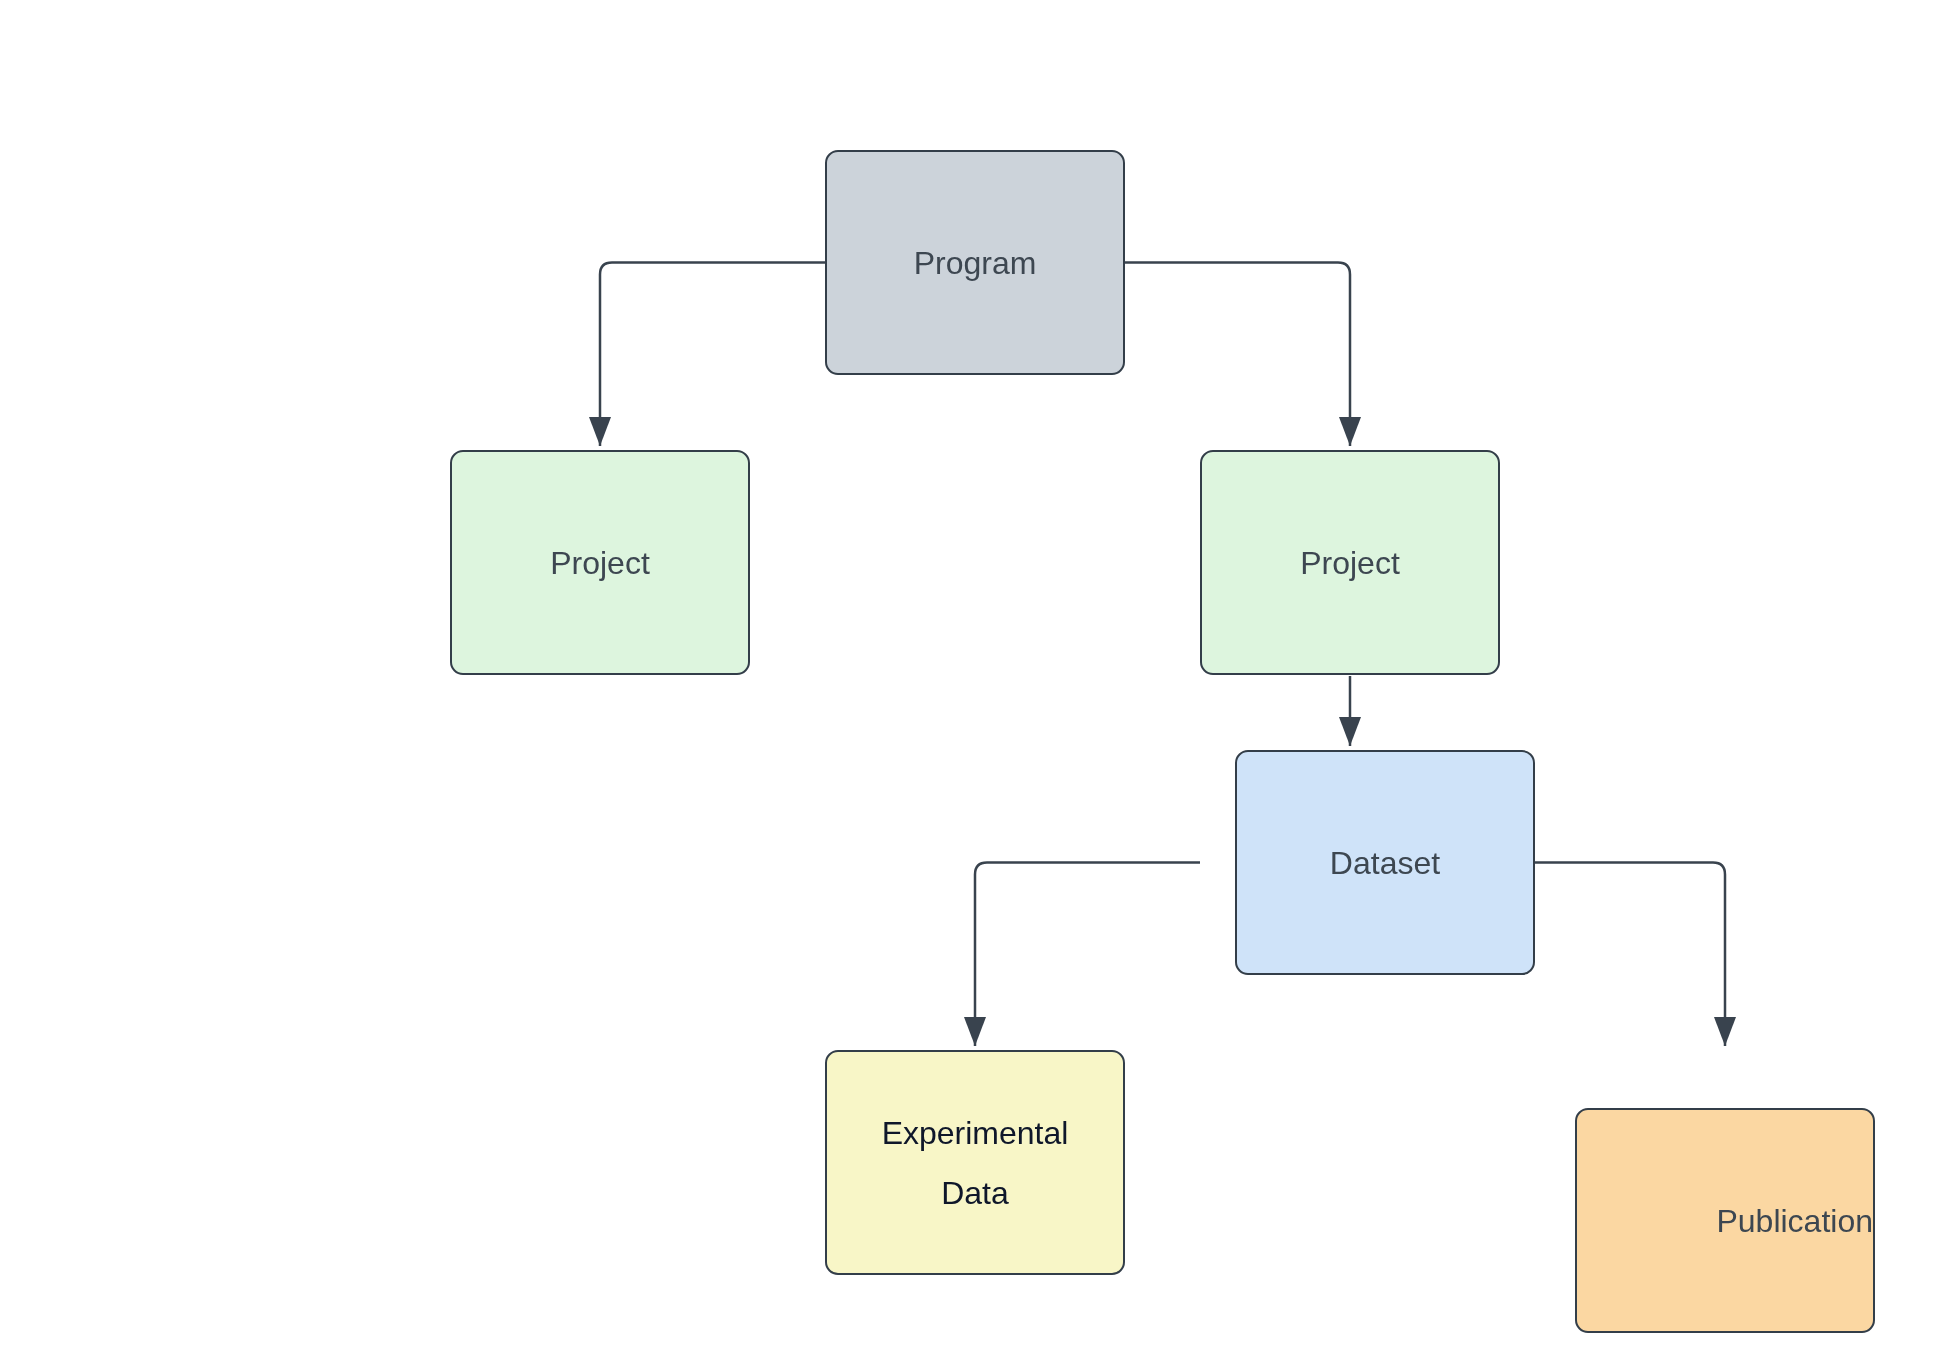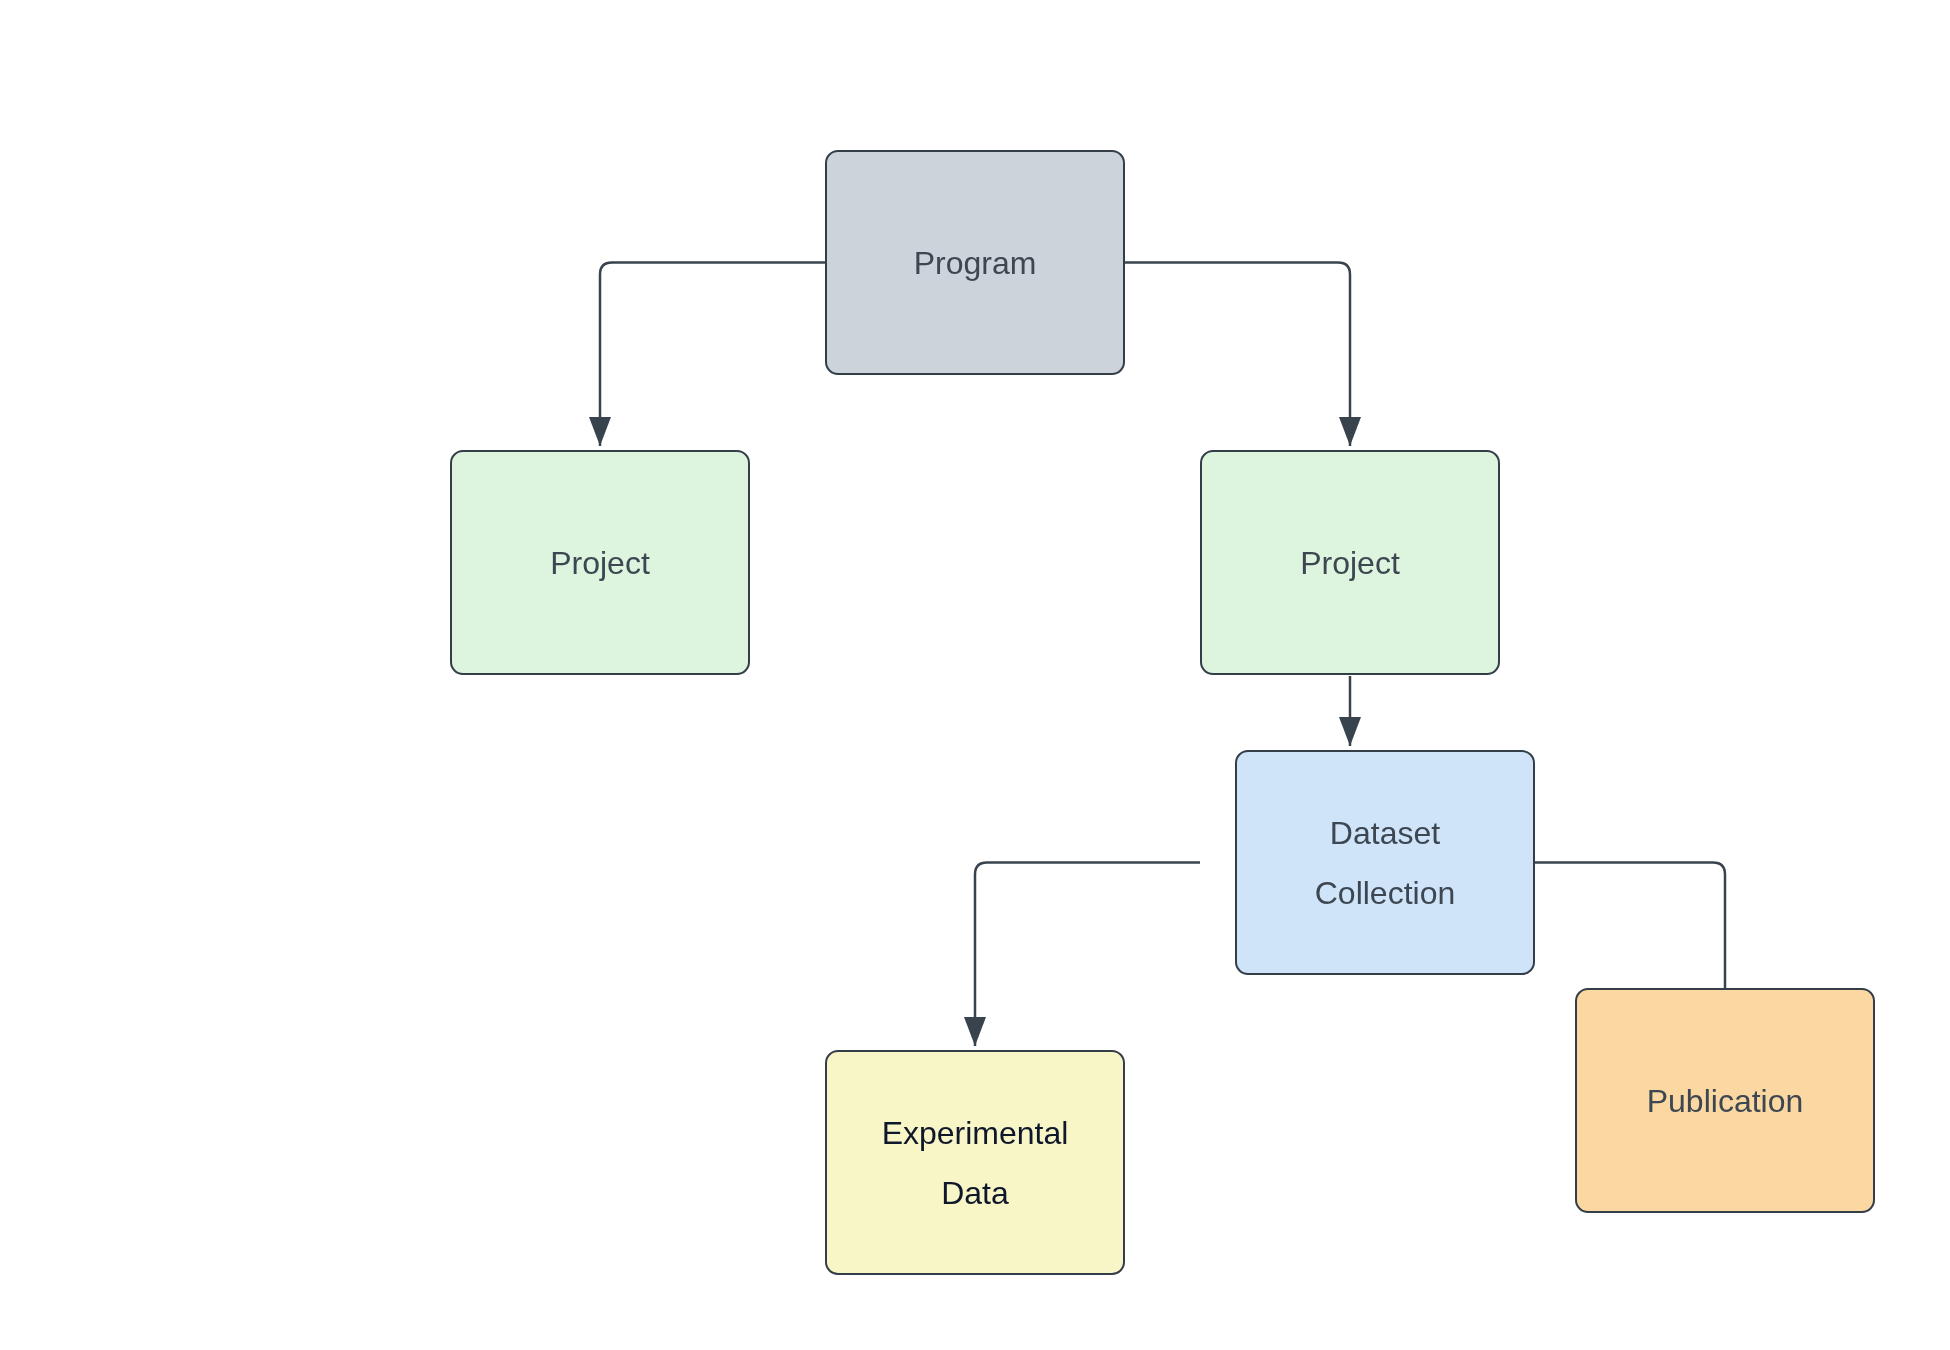--- a/index.html
+++ b/index.html
@@ -40,21 +40,21 @@
     text-align: center;
     font-size: 32px;
     line-height: 60px;
     color: #3d4751;
   }
   .node-program            { left: 825px;  top: 150px;  }
   .node-project-left       { left: 450px;  top: 450px;  }
   .node-project-right      { left: 1200px; top: 450px;  }
   .node-dataset-collection { left: 1200px; top: 750px;  }
   .node-experimental-data  { left: 825px;  top: 1050px; }
-  .node-publication        { left: 1575px; top: 988px; }
+  .node-publication        { left: 1575px; top: 1108px; align-items: flex-end; }
 </style>
 </head>
 <body>
 
 <div class="canvas">
 
   <svg class="edges-layer" width="1950" height="1350" viewBox="0 0 1950 1350" xmlns="http://www.w3.org/2000/svg">
     <defs>
       <marker id="arrow" viewBox="0 0 32 26" markerWidth="32" markerHeight="26" refX="31" refY="13" orient="auto" markerUnits="userSpaceOnUse">
         <path class="arrow-head" d="M2,2 L31,13 L2,24 Z" fill="#39434e"></path>
@@ -74,21 +74,20 @@
   <div class="node node-project-left" style="background: rgb(221, 245, 222); border-color: rgb(51, 62, 73); color: rgb(61, 71, 81);">
     <span>Project</span>
   </div>
 
   <div class="node node-project-right" style="background: rgb(221, 245, 222); border-color: rgb(51, 62, 73); color: rgb(61, 71, 81);">
     <span>Project</span>
   </div>
 
   <div class="node node-dataset-collection" style="background: rgb(207, 227, 249); border-color: rgb(51, 62, 73); color: rgb(61, 71, 81); margin-left: 35px;">
     <span>Dataset</span>
-    <span>Collection</span>
   </div>
 
   <div class="node node-experimental-data" style="background: rgb(248, 246, 199); border-color: rgb(51, 62, 73); color: #0f172a;">
     <span>Experimental</span>
     <span>Data</span>
   </div>
 
   <div class="node node-publication" style="background: rgb(251, 215, 162); border-color: rgb(51, 62, 73); color: rgb(61, 71, 81);">
     <span>Publication</span>
   </div>

